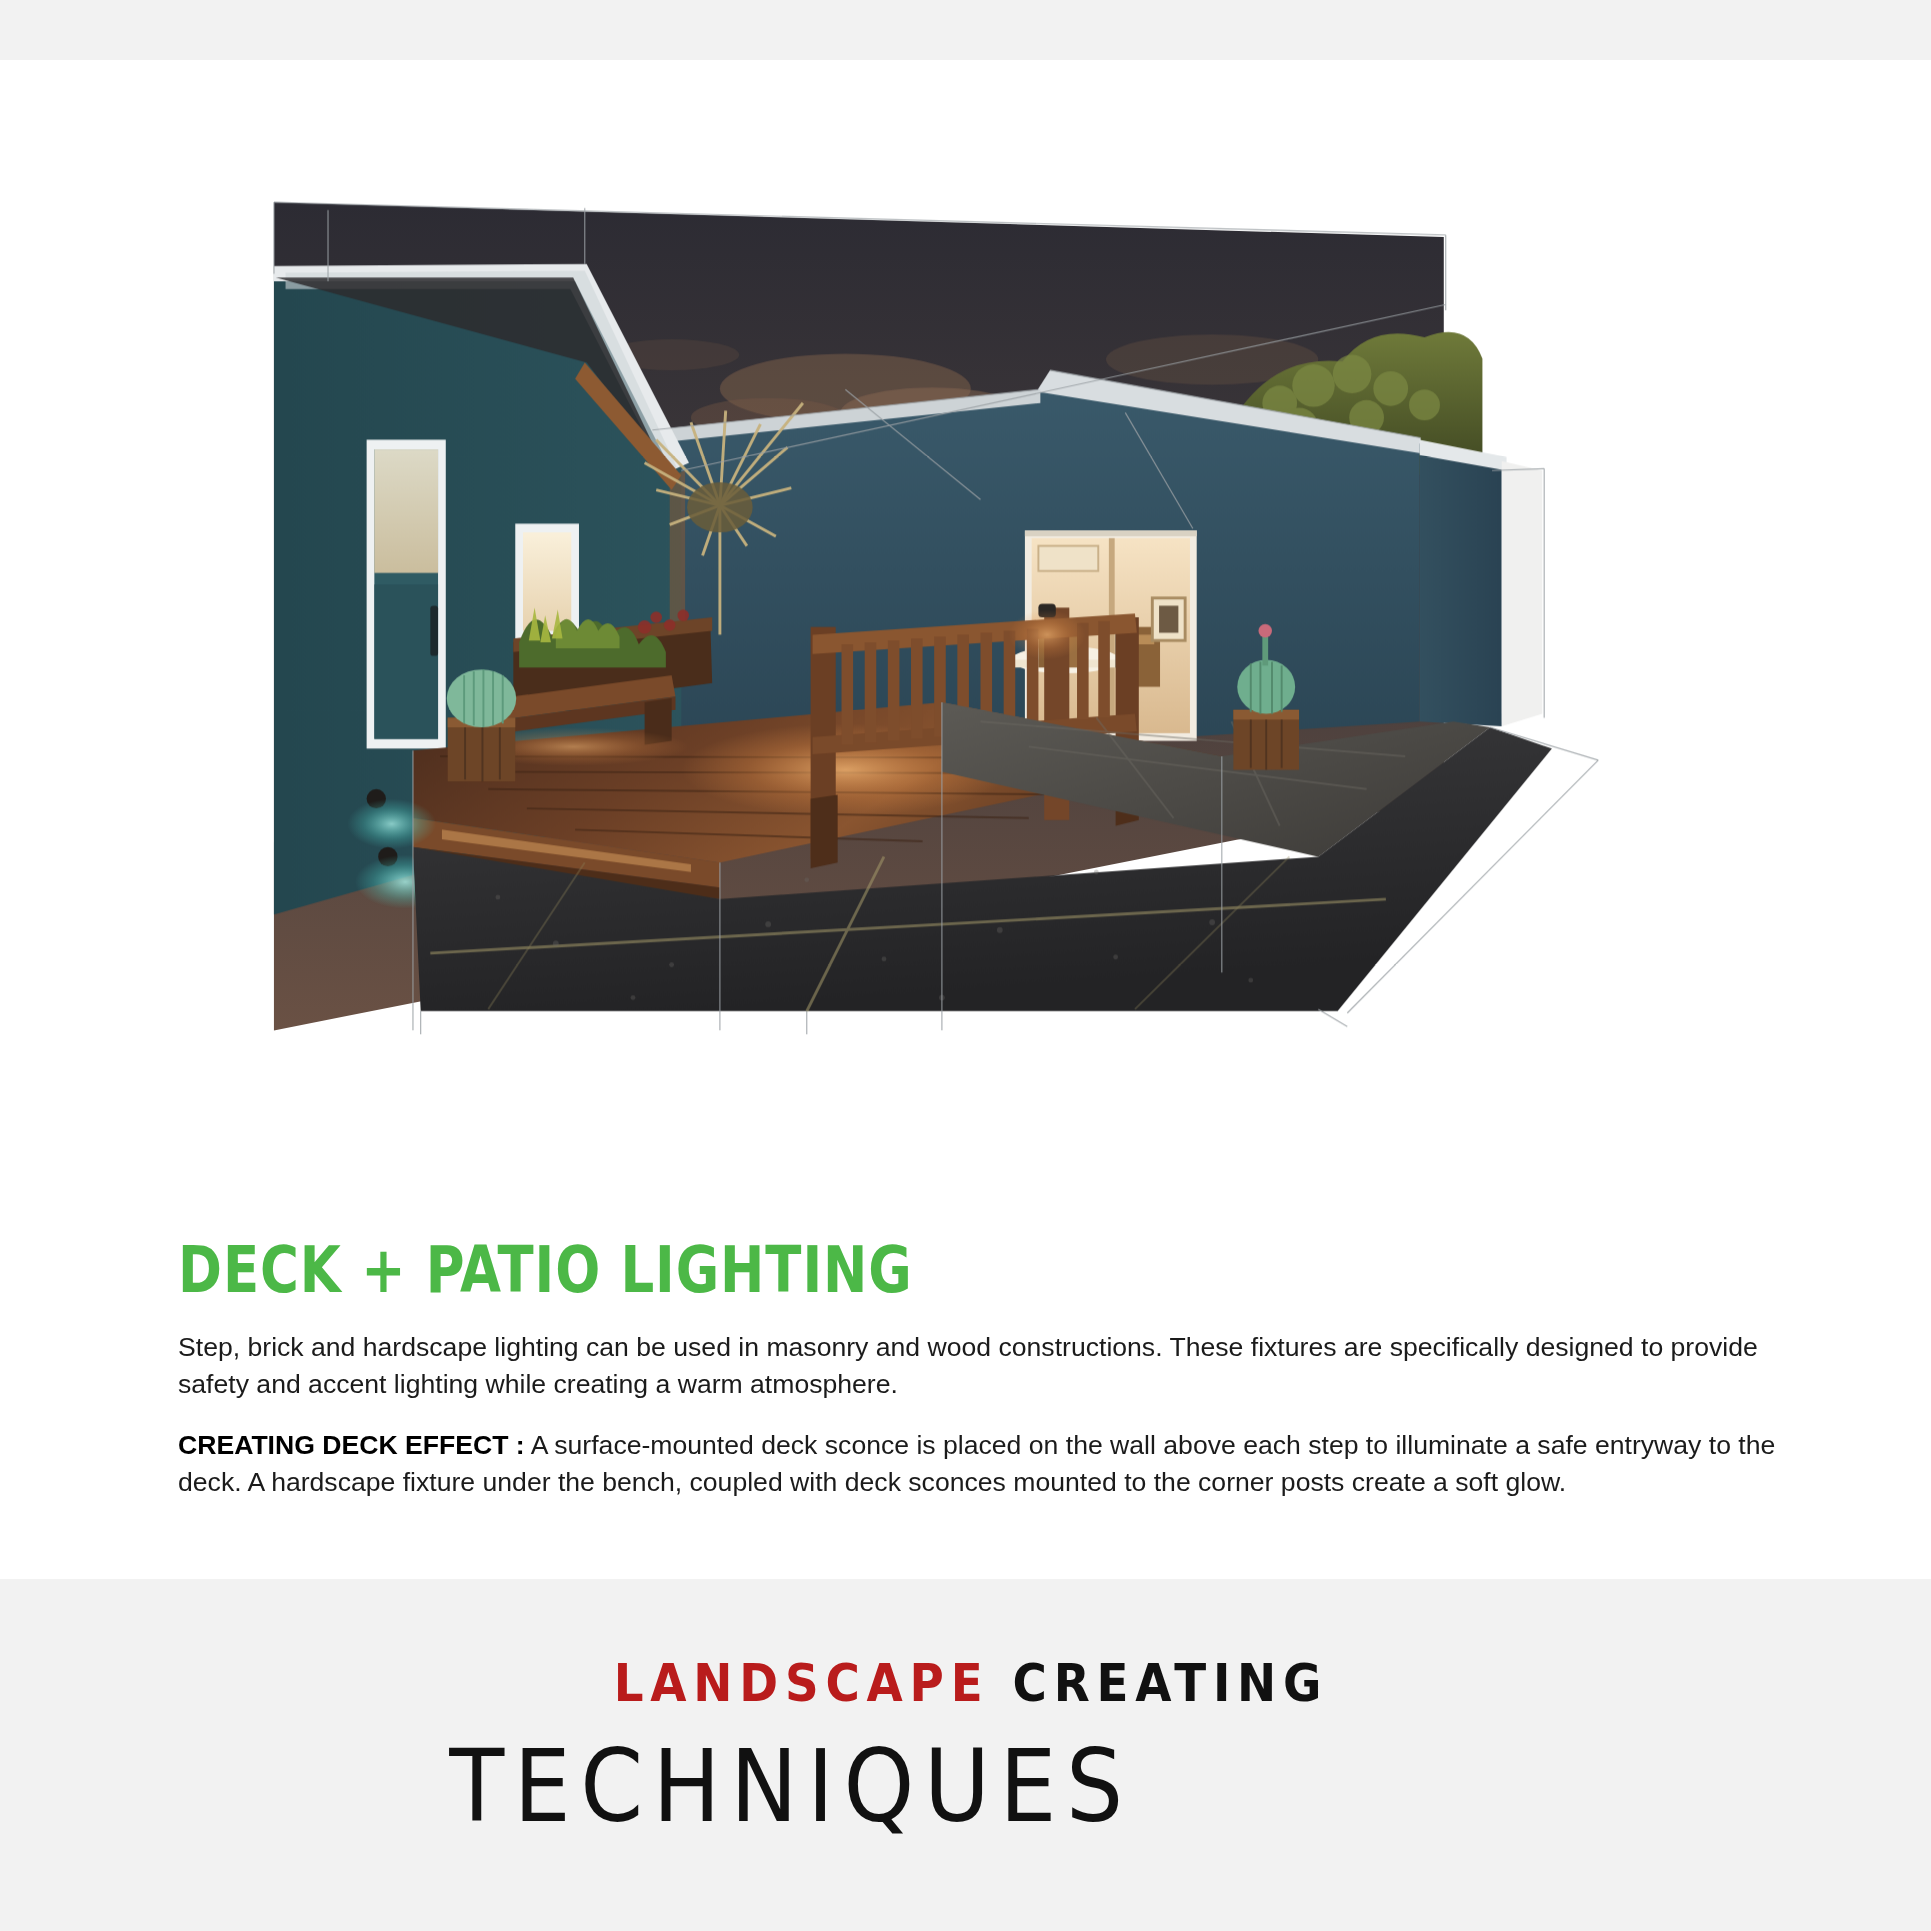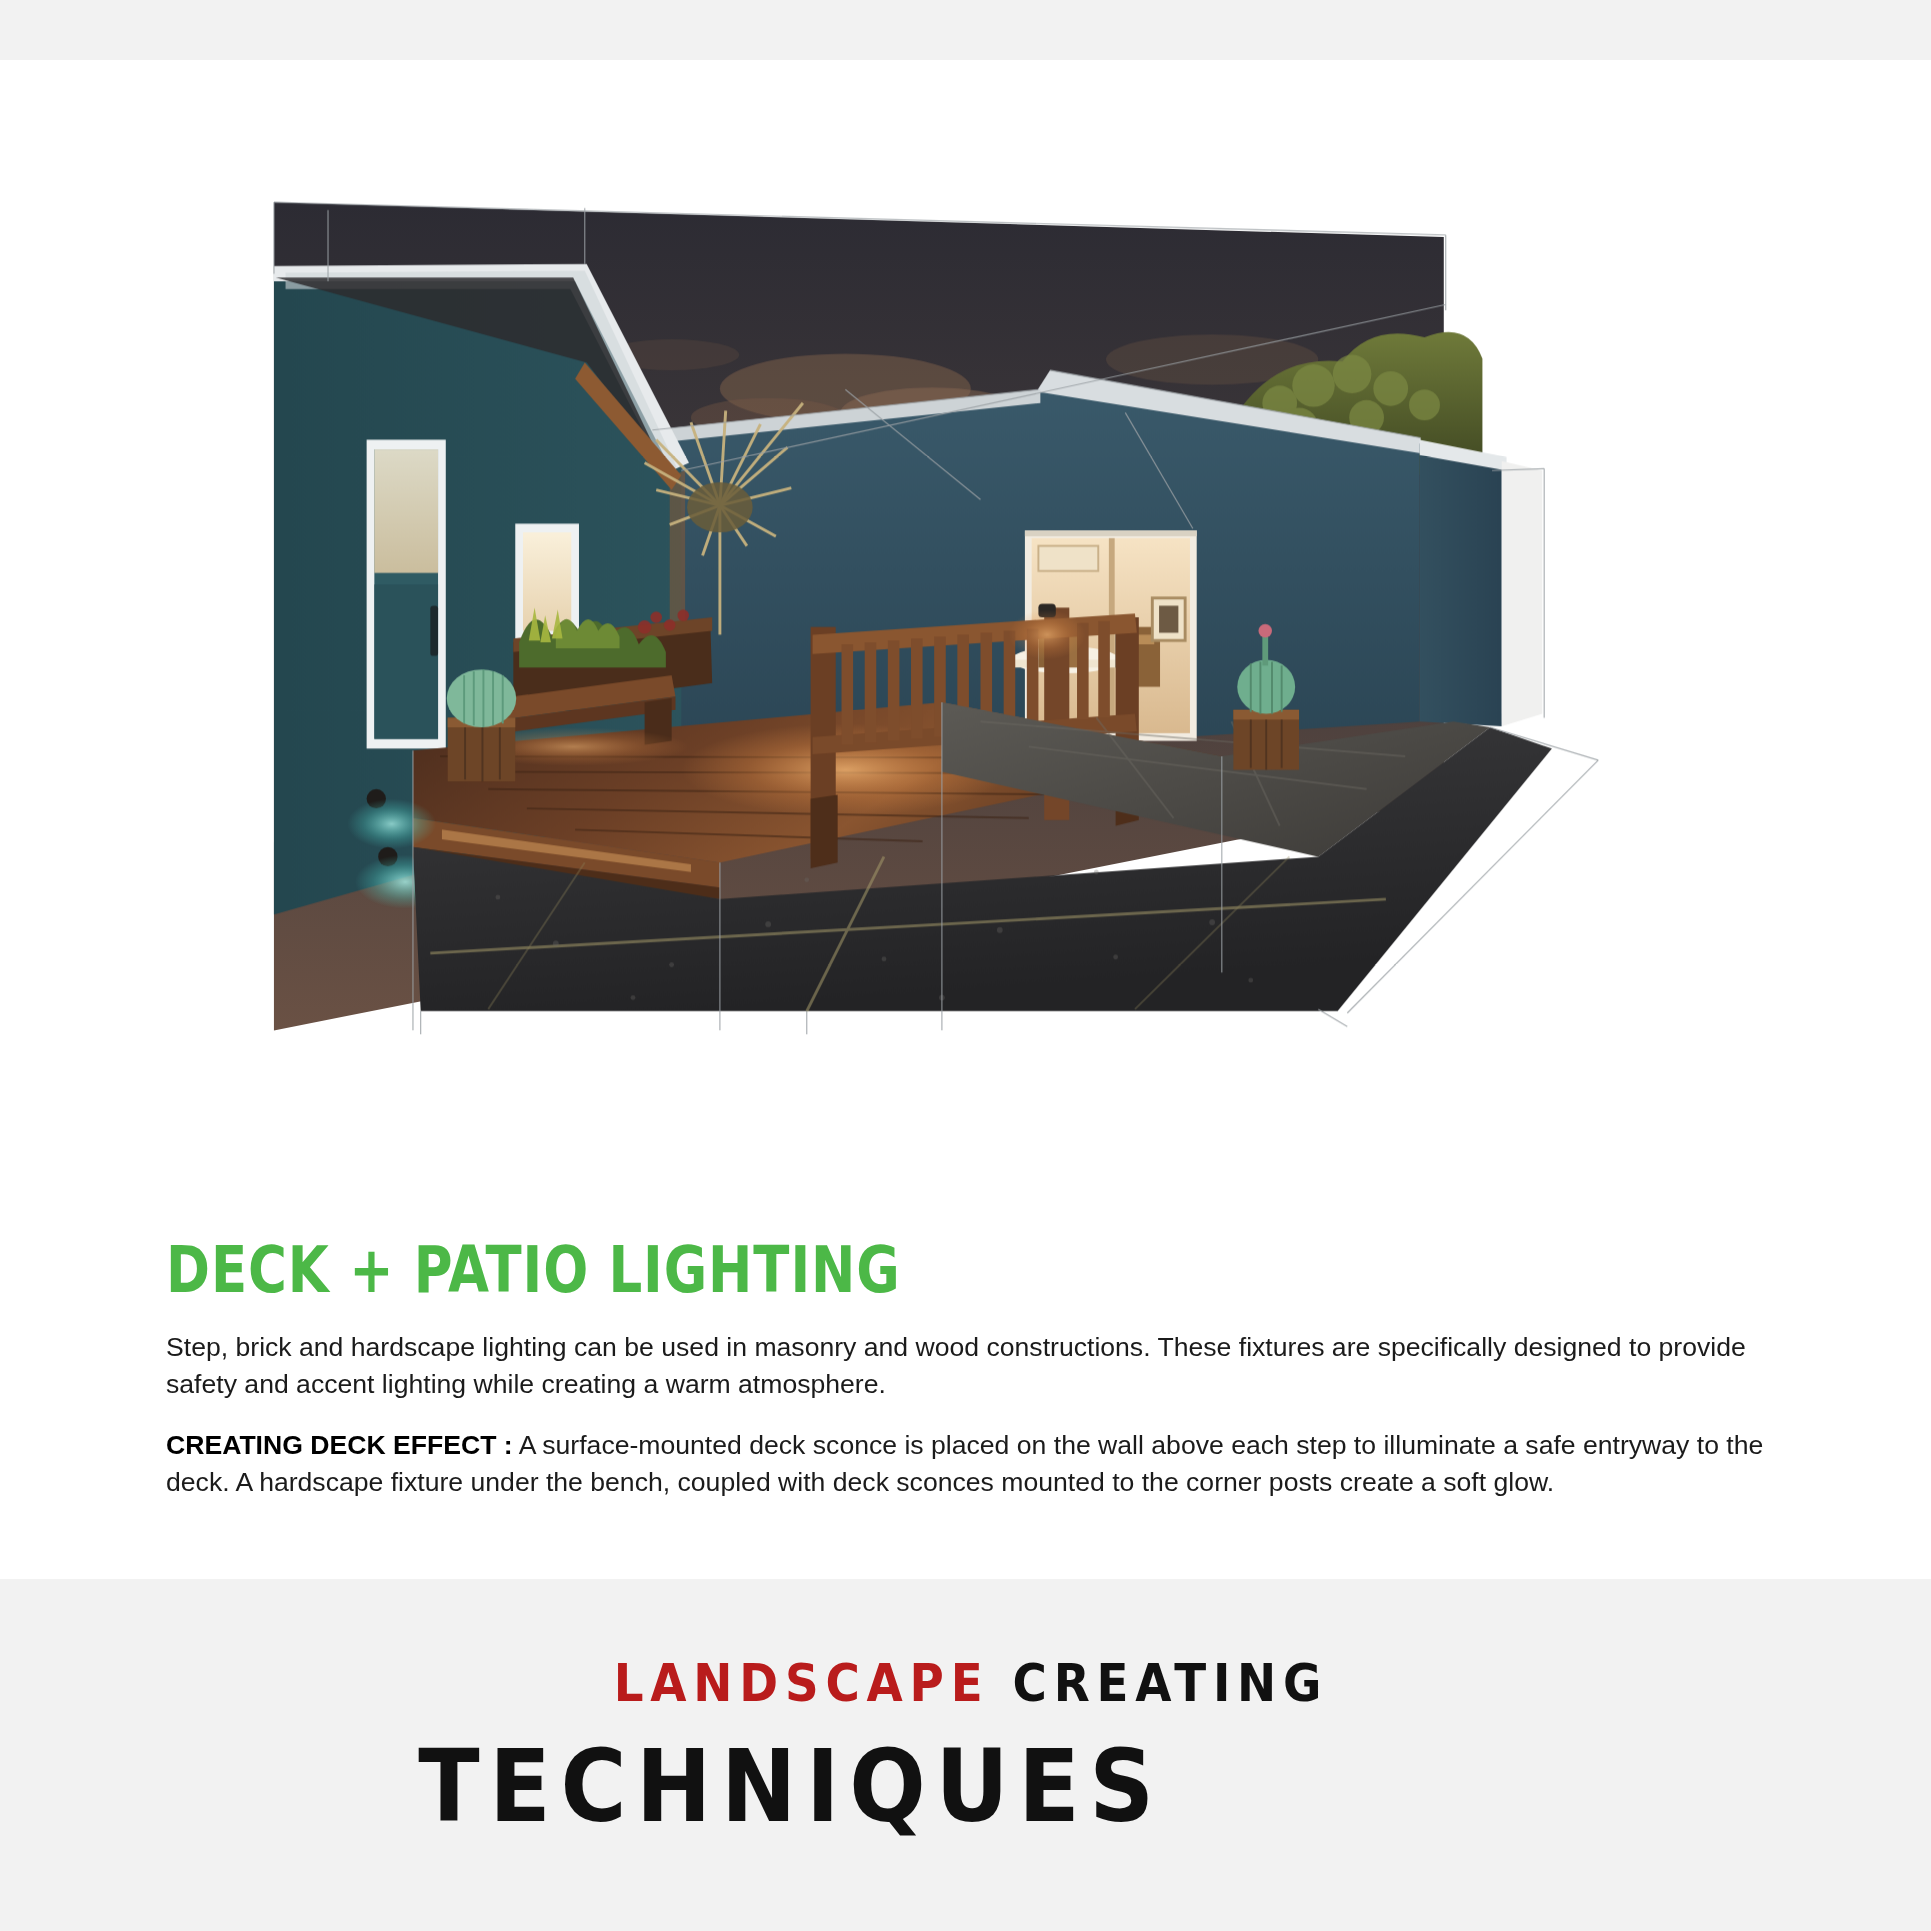--- a/index.html
+++ b/index.html
@@ -48,21 +48,21 @@
     left: 266px;
     top: 121px;
     width: 1400px;
     height: 999px;
   }
   .illo svg { display: block; }
 
   
   .textblock {
     position: absolute;
-    left: 166px;
+    left: 178px;
     top: 1178px;
     width: 1622px;
   }
   .headline {
     font-family: "DejaVu Sans Condensed", "Liberation Sans Narrow", "Liberation Sans", sans-serif;
     font-weight: bold;
     font-size: 64px;
     line-height: 1.0;
     letter-spacing: 1px;
     color: #4cb847;
@@ -100,21 +100,21 @@
   .footer-line1 .green { color: #b91c1c; margin-left: 11px; }
   .footer-line1 .dark { color: #111111; }
   .footer-line2 {
     position: absolute;
     left: 0;
     top: 1728px;
     width: 1582px;
     text-align: center;
     font-family: "DejaVu Sans Condensed", "Liberation Sans Narrow", "Liberation Sans", sans-serif;
     font-size: 100px;
-    font-weight: bold;
+    font-weight: normal;
     letter-spacing: 9.7px;
     color: #111111;
     white-space: nowrap;
   }
 </style>
 </head>
 <body>
 
 <div class="page">
 

